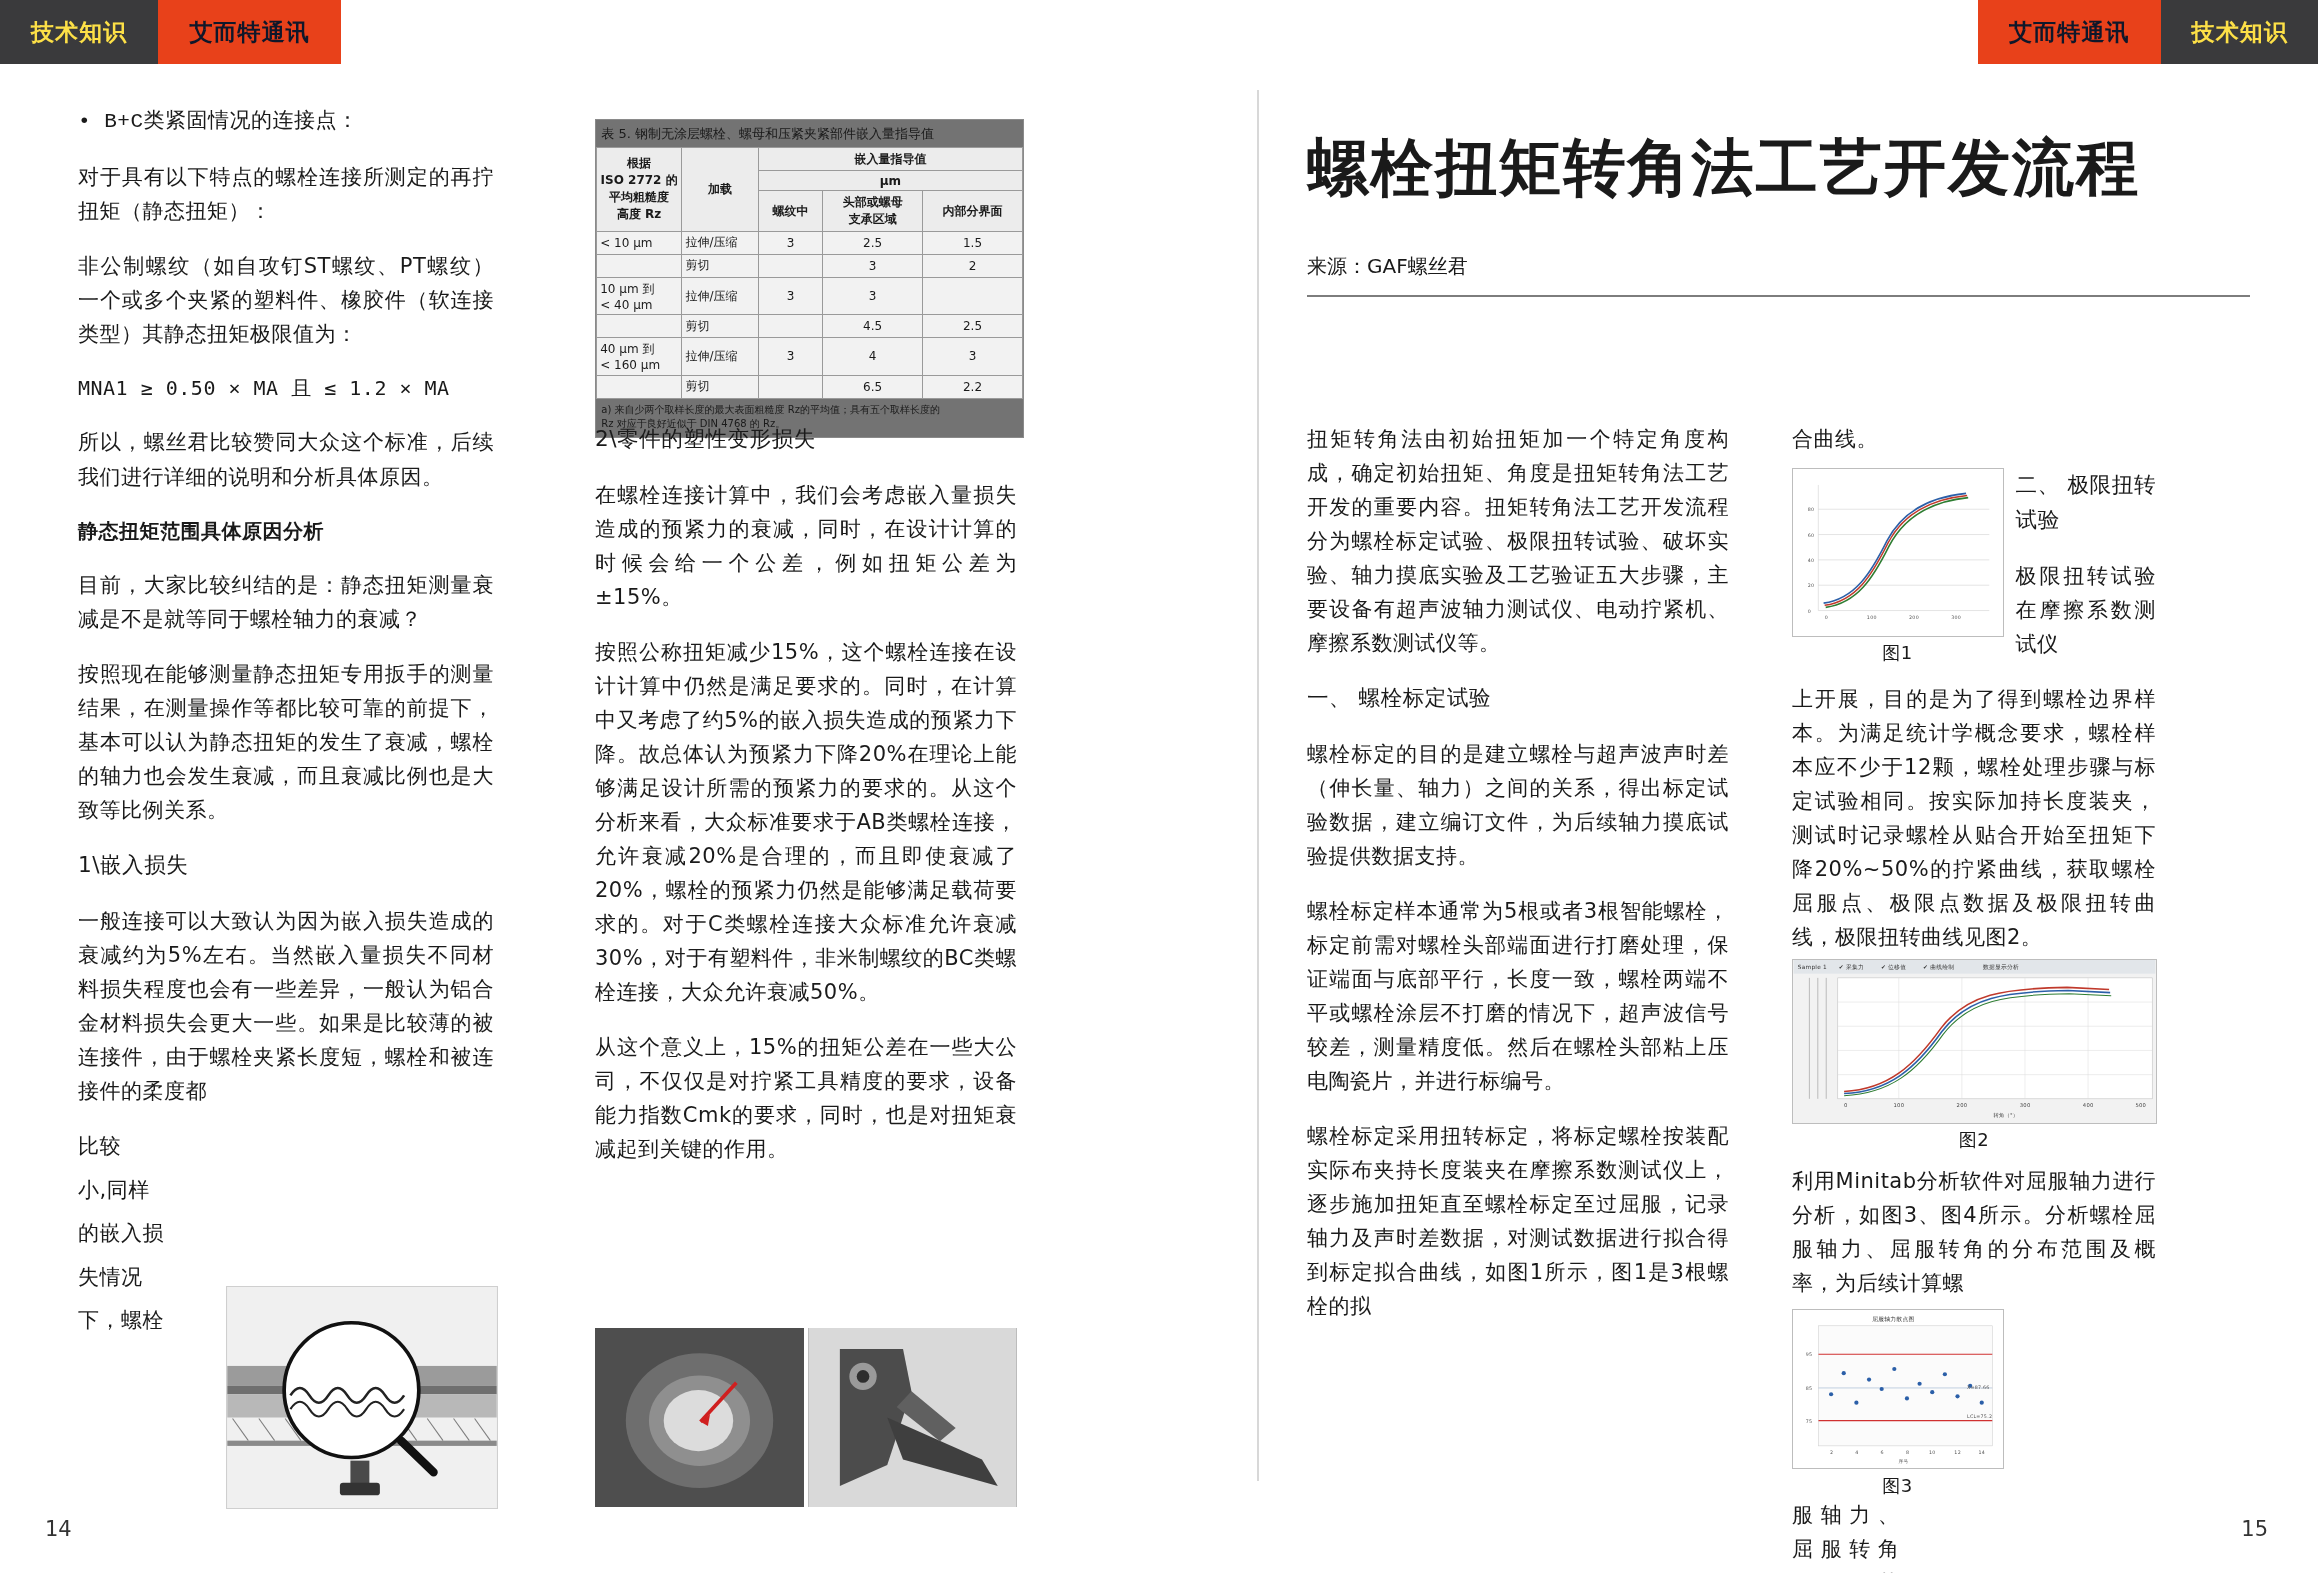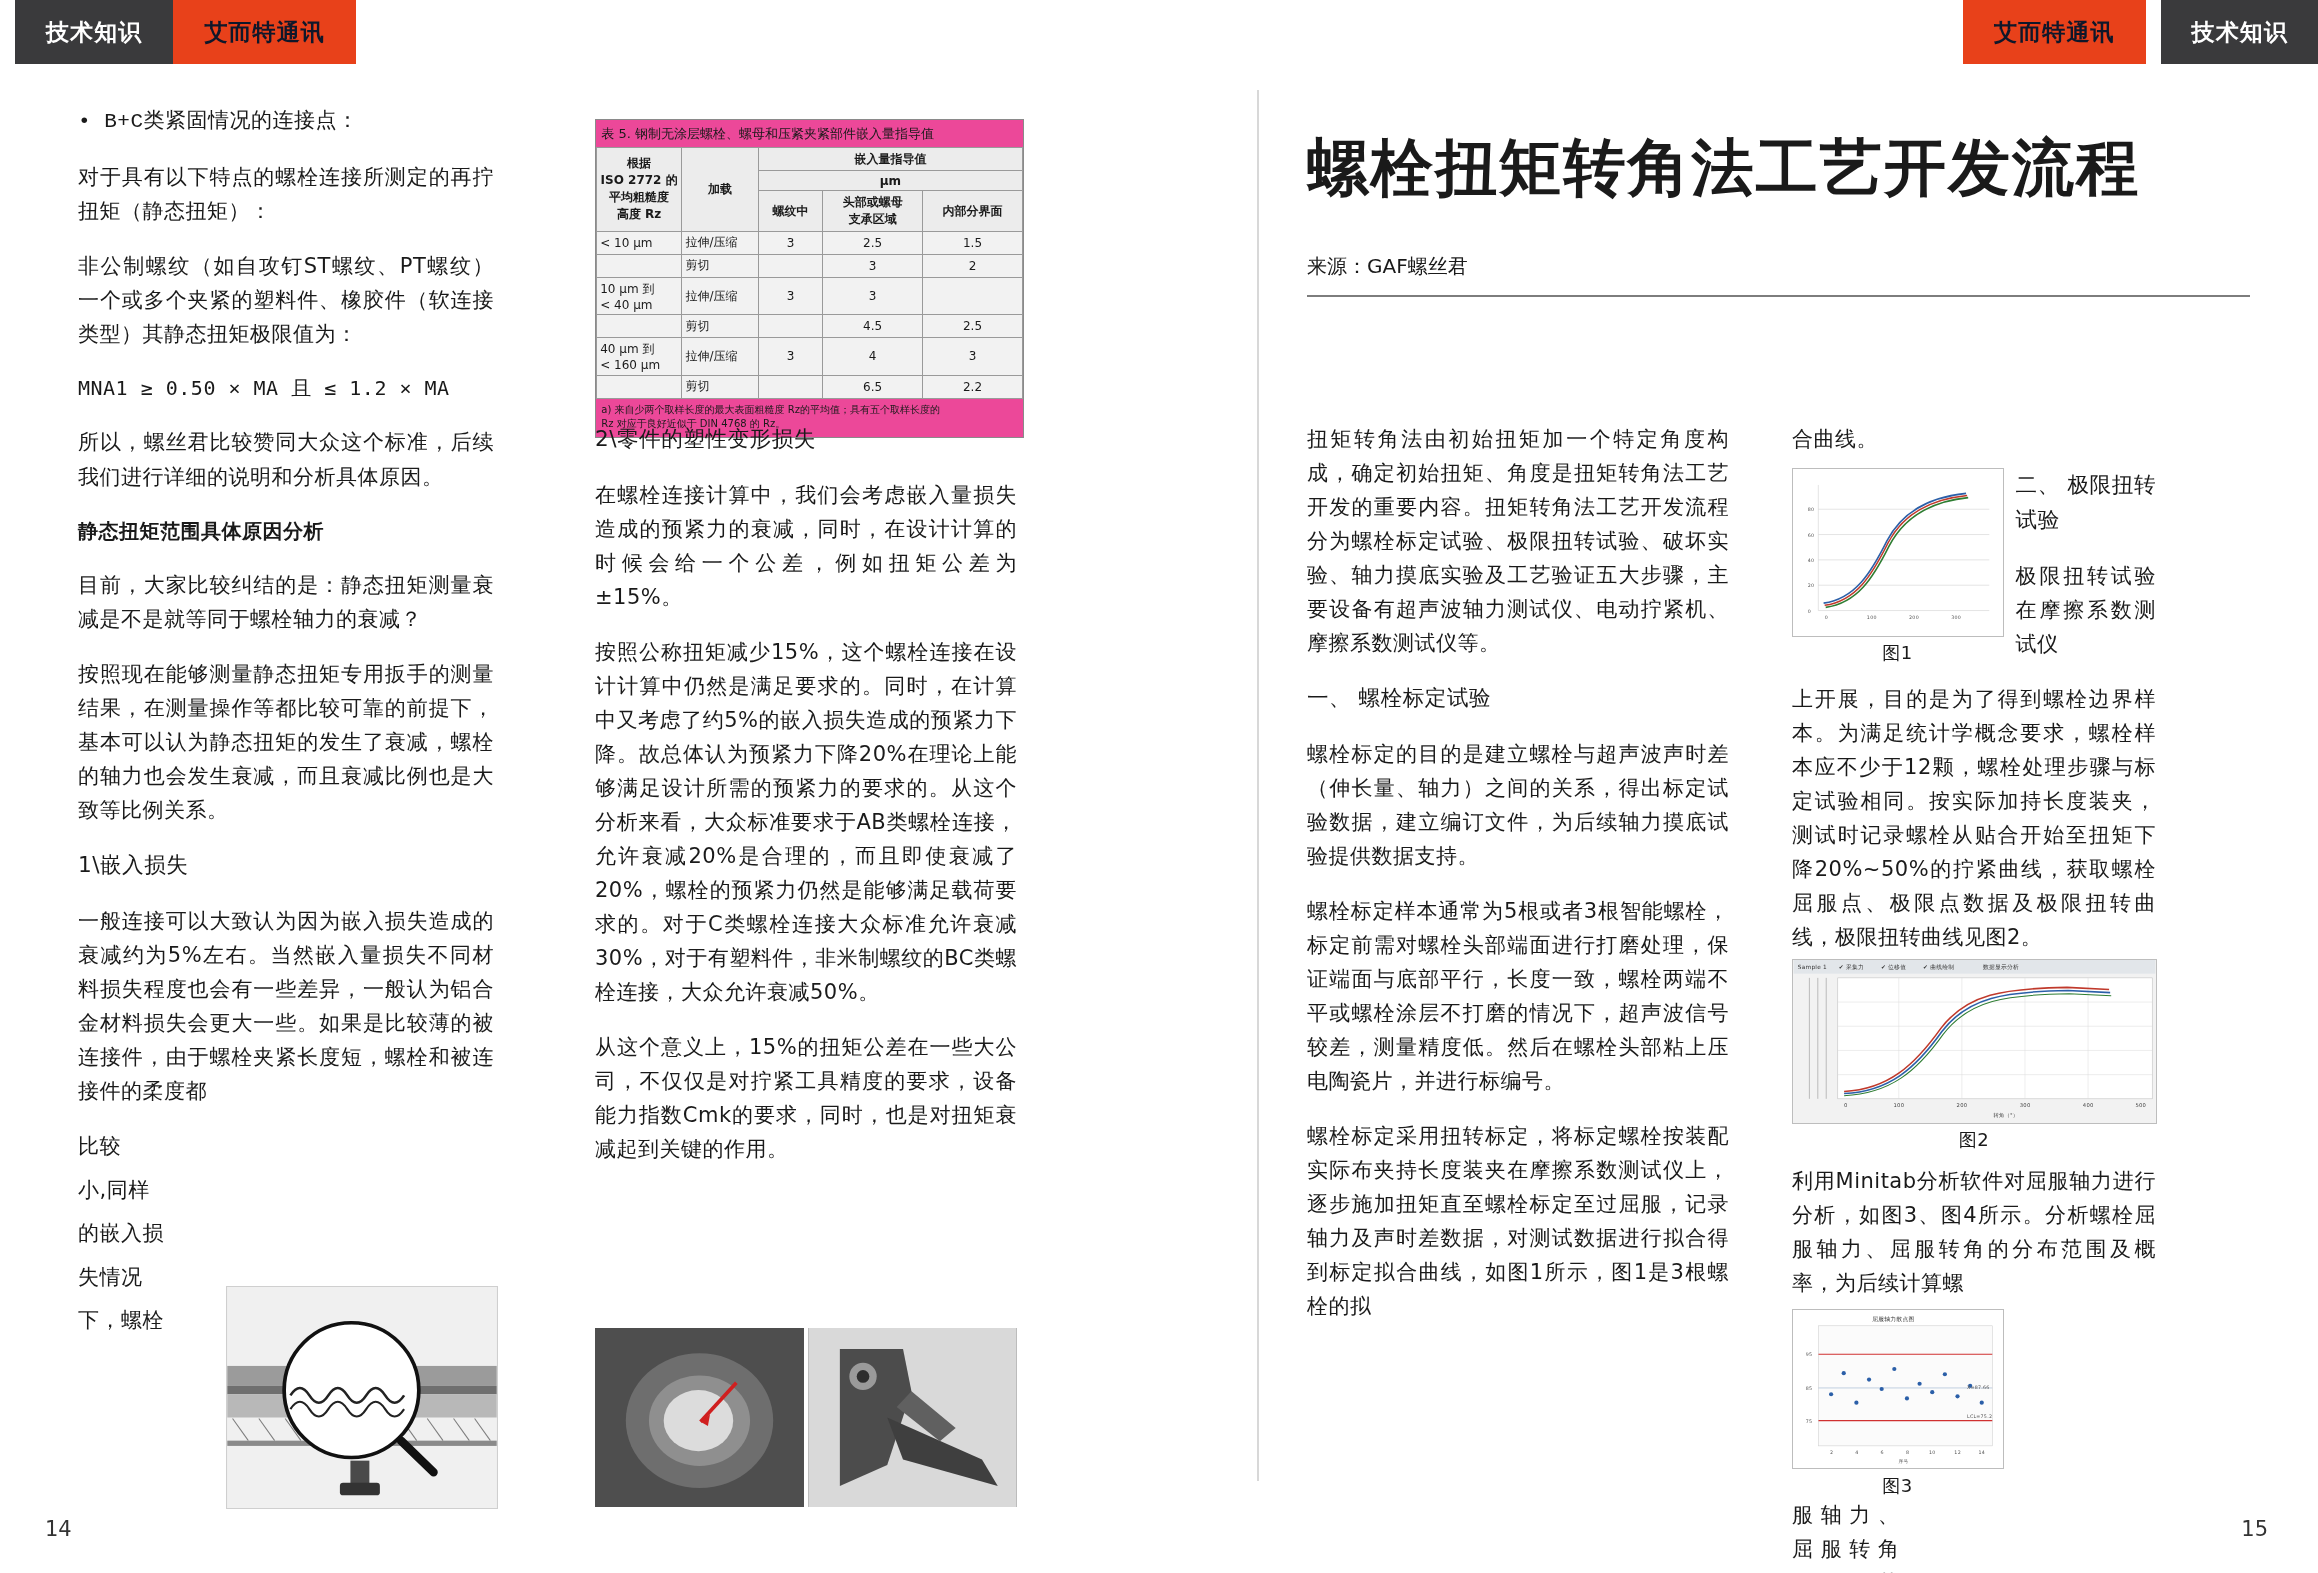--- a/index.html
+++ b/index.html
@@ -10,21 +10,21 @@
     color:#1a1a1a;
     overflow:hidden;
   }
   .page{position:relative;width:2319px;height:1574px;}
 
   
   .topbar{position:absolute;top:0;height:64px;display:flex;align-items:stretch;}
   .topbar.left{left:0;}
   .topbar.right{right:0;}
   .tab{display:flex;align-items:center;justify-content:center;font-weight:bold;font-size:23px;letter-spacing:1.1px;}
-  .tab.dark{background:#3a3a3c;color:#ffffff;padding:0 31px;margin-left:15px;}
+  .tab.dark{background:#3a3a3c;color:#fde047;padding:0 31px;}
   .tab.orange{background:#e8411a;color:#0f172a;padding:0 31px;}
 
   
   .col{position:absolute;top:105px;}
   .col p{margin:0 0 21px 0;text-align:justify;line-height:1.62;}
   .col p:last-child{margin-bottom:0;}
 
   .body-cn{font-size:21px;letter-spacing:0.5px;}
 
   
@@ -33,21 +33,21 @@
 
   .bullet{font-size:21px;line-height:1.62;margin:0 0 13.7px 0;font-family:Liberation Mono, monospace;}
   .subhead{font-weight:bold;font-size:20px;margin:5.3px 0 16px 25px;}
   .sechead{font-size:21.6px;margin:3.2px 0 18px 0;}
   .mono-line{font-family:"DejaVu Sans Mono","Liberation Mono",monospace;font-size:20px;letter-spacing:0.5px;}
 
   
   .vdivider{position:absolute;left:1257px;top:90px;width:2.1px;height:1391px;background:#d8d8d8;}
 
   
-  .tablewrap{position:absolute;left:595px;top:119px;width:427px;border:1.1px solid #8a8a8a;background:#ec4899;}
+  .tablewrap{position:absolute;left:595px;top:119px;width:427px;border:1.1px solid #8a8a8a;background:#737373;}
   .tbl-title{font-size:13px;padding:5.3px 5.3px 4.2px 5.3px;line-height:1.35;}
   table.t5{border-collapse:collapse;width:100%;font-size:12px;background:#f2f2f2;}
   table.t5 th,table.t5 td{border:0.5px solid #9a9a9a;padding:2.6px 3.2px;vertical-align:middle;}
   table.t5 th{font-weight:bold;text-align:center;background:#ececec;}
   .t5 .num{text-align:center;}
   .t5 .lbl{text-align:left;}
   .tbl-foot{font-size:10px;line-height:1.45;padding:4.2px 5.3px 5.3px 5.3px;}
 
   
   .imgbox{position:relative;overflow:hidden;background:#cfcfcf;}

